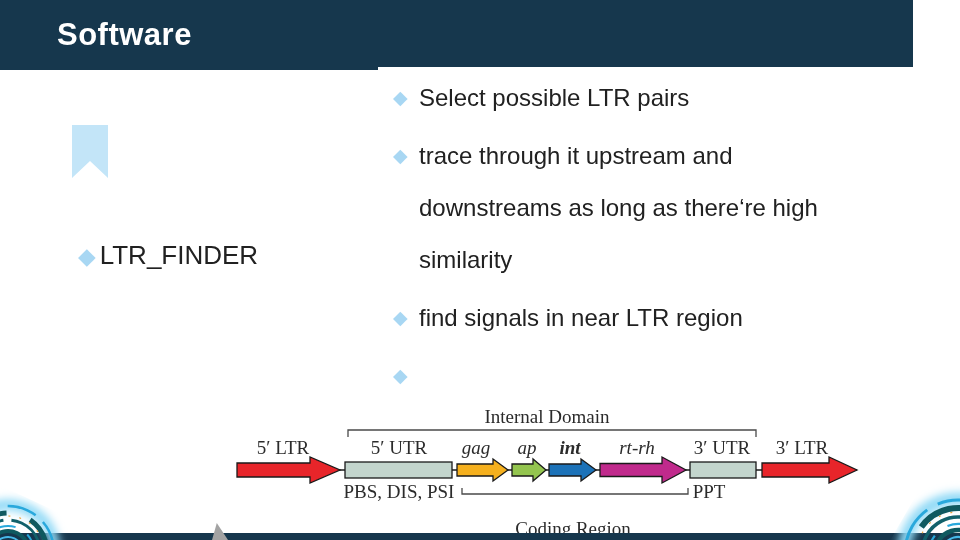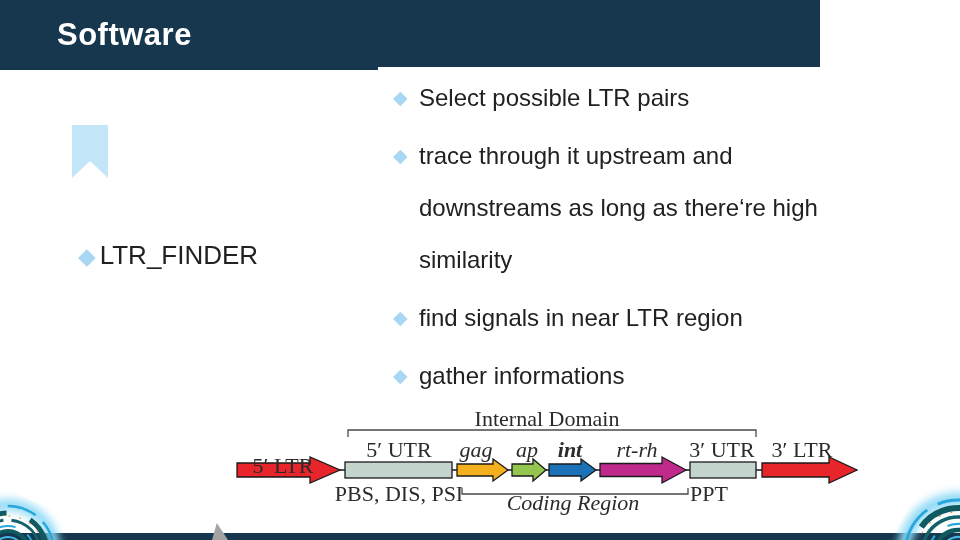--- a/index.html
+++ b/index.html
@@ -1,20 +1,20 @@
 <!DOCTYPE html>
 <html><head>
 <meta charset="utf-8">
 <style>
   html,body{margin:0;padding:0;}
   body{width:960px;height:540px;position:relative;overflow:hidden;background:#ffffff;
        font-family:"Liberation Sans",sans-serif;}
 
   
-  .header{position:absolute;left:0;top:0;width:820px;height:70px;background:#16374d;}
+  .header{position:absolute;left:0;top:0;width:913px;height:70px;background:#16374d;}
   .title{position:absolute;left:57px;top:17px;font-size:31px;font-weight:bold;color:#ffffff;
          letter-spacing:0.5px;}
   .panel-notch{position:absolute;left:378px;top:67px;width:537px;height:3px;background:#ffffff;}
 
   
   .footer{position:absolute;left:0;top:533px;width:960px;height:7px;background:#16374d;}
 
   
   .bookmark{position:absolute;left:72px;top:125px;width:36px;height:53px;background:#c3e5f8;
             clip-path:polygon(0 0,100% 0,100% 100%,50% 68%,0 100%);}
@@ -26,21 +26,21 @@
   
   .bullets{position:absolute;left:393px;top:72px;width:452px;}
   .bullet-item{position:relative;padding-left:26px;font-size:24px;line-height:52px;
                color:#212121;margin-bottom:6px;}
   .bullet-item .dia{position:absolute;left:0;top:0;line-height:52px;font-size:19px;color:#a8d7f3;}
 
   
   .figure{position:absolute;left:230px;top:400px;width:640px;height:130px;
           font-family:"Liberation Serif",serif;color:#2b2b2b;}
   .figure svg{position:absolute;left:0;top:0;}
-  .flabel{position:absolute;transform:translateX(-50%);font-size:22px;white-space:nowrap;}
+  .flabel{position:absolute;transform:translateX(-50%);font-size:19px;white-space:nowrap;}
   .flabel.it{font-style:italic;text-align:right;}
 
   
   .deco{position:absolute;pointer-events:none;}
   .deco-left{left:-62px;top:482px;}
   .deco-right{left:878px;top:473px;}
 
   
   .cursor{position:absolute;left:212px;top:523px;width:16px;height:17px;background:#a3a3a3;
           clip-path:polygon(30% 0,100% 100%,0 100%);}
@@ -67,21 +67,20 @@
   <div class="bullet-item">
     <span class="dia">◆</span>
     <span>trace through it upstream and downstreams as long as there‘re high similarity</span>
   </div>
   <div class="bullet-item">
     <span class="dia">◆</span>
     <span>find signals in near LTR region</span>
   </div>
   <div class="bullet-item">
     <span class="dia">◆</span>
-    <span>gather informations</span>
   </div>
 </div>
 
 <div class="figure">
   <svg width="640" height="130" viewBox="0 0 640 130">
 
     <line x1="7" y1="70" x2="627" y2="70" stroke="#1a1a1a" stroke-width="1.5"></line>
 
     <path d="M118,37 L118,30 L526,30 L526,37" fill="none" stroke="#4a4a4a" stroke-width="1.3"></path>
 
@@ -97,30 +96,30 @@
 
     <polygon points="319,64 351,64 351,59 366,70 351,81 351,76 319,76" stroke="#1a1a1a" stroke-width="1.3" fill="#1c72b8"></polygon>
 
     <polygon points="370,63.5 432,63.5 432,57 456,70 432,83 432,76.5 370,76.5" stroke="#1a1a1a" stroke-width="1.3" fill="#c02a8c"></polygon>
 
     <rect x="460" y="62" width="66" height="16" stroke="#1a1a1a" stroke-width="1.3" fill="#c3d5cd"></rect>
 
     <polygon points="532,63 599,63 599,57 627,70 599,83 599,77 532,77" stroke="#1a1a1a" stroke-width="1.3" fill="#e8252a"></polygon>
   </svg>
   <span class="flabel" style="left:317px;top:6px;">Internal Domain</span>
-  <span class="flabel" style="left:53px;top:37px;margin-top:16px;">5′ LTR</span>
+  <span class="flabel" style="left:53px;top:37px;">5′ LTR</span>
   <span class="flabel" style="left:169px;top:37px;">5′ UTR</span>
   <span class="flabel it" style="left:246px;top:37px;">gag</span>
   <span class="flabel it" style="left:297px;top:37px;">ap</span>
   <span class="flabel it" style="left:340px;top:37px;font-weight:bold;">int</span>
   <span class="flabel it" style="left:407px;top:37px;">rt-rh</span>
   <span class="flabel" style="left:492px;top:37px;">3′ UTR</span>
   <span class="flabel" style="left:561px;top:37px;margin-left:11px;">3′ LTR</span>
   <span class="flabel" style="left:169px;top:81px;text-align:center;">PBS, DIS, PSI</span>
-  <span class="flabel" style="left:343px;top:90px;font-style:italic;">Coding Region</span>
+  <span class="flabel" style="left:343px;top:118px;">Coding Region</span>
   <span class="flabel" style="left:479px;top:81px;">PPT</span>
 </div>
 
 <div class="footer"></div>
 
 <svg class="deco deco-left" width="140" height="140">
   <defs>
       <filter id="glowL">
         <feGaussianBlur stdDeviation="4"></feGaussianBlur>
       </filter>

